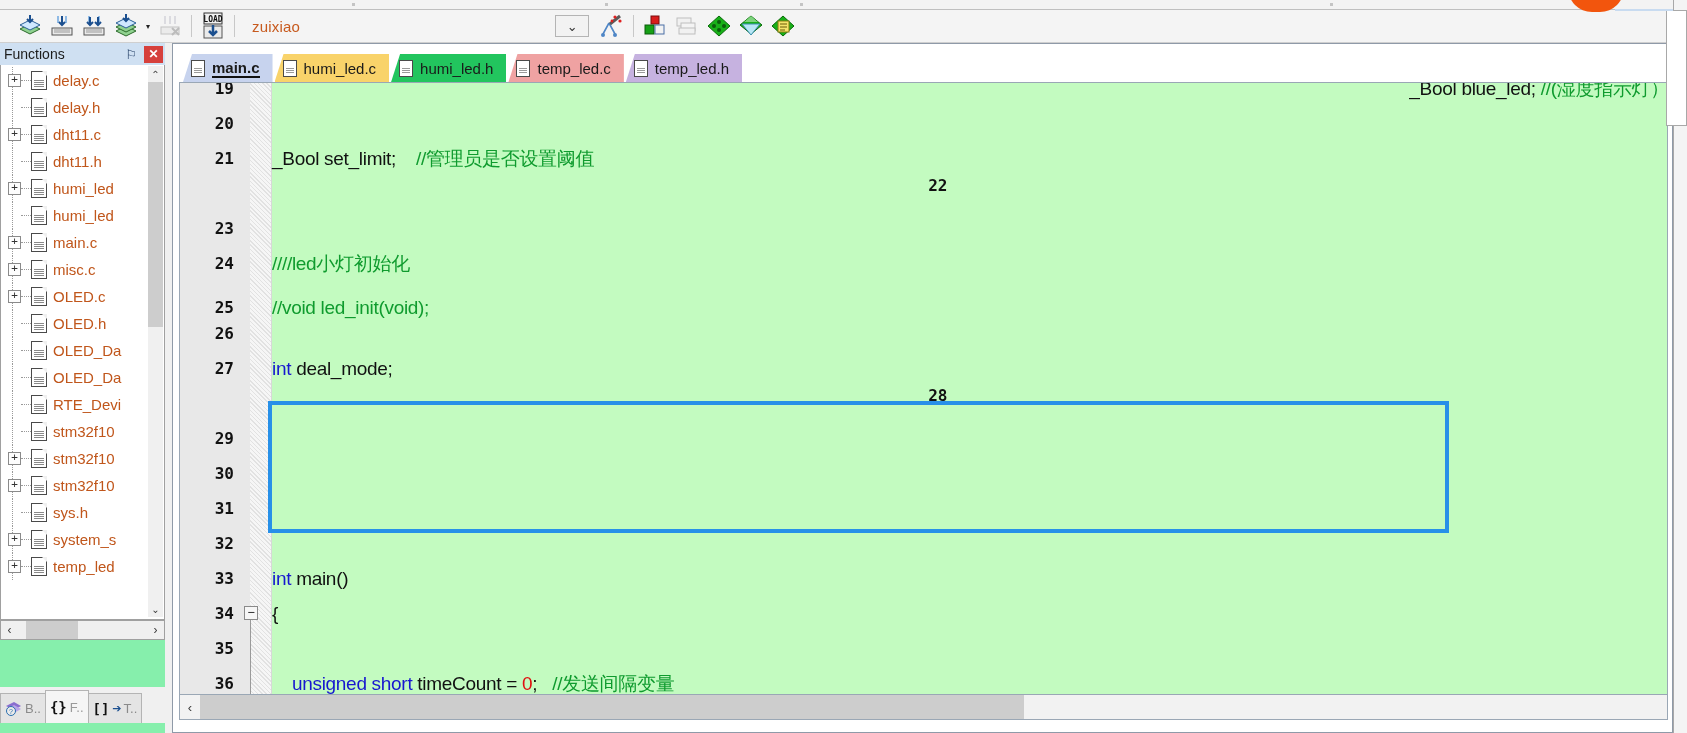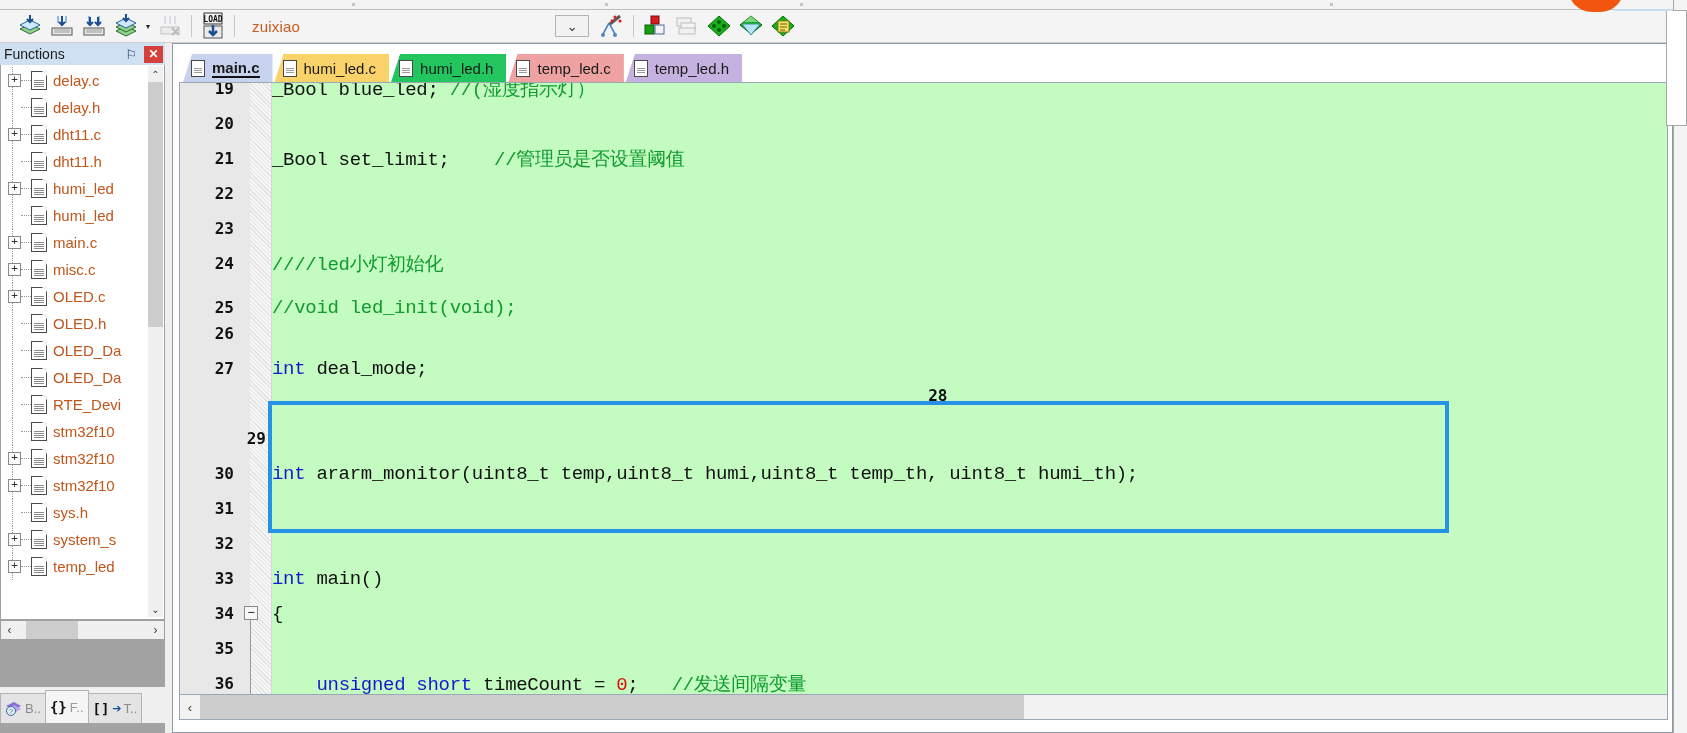--- a/index.html
+++ b/index.html
@@ -46,21 +46,21 @@
   }
   #target-combo {
     width: 34px; height: 22px; border: 1px solid #b4b4b4; background: #f2f2f2;
     display: flex; align-items: center; justify-content: center;
     margin-left: 10px; font-size: 9px; color: #333;
   }
 
   
   #left-dock {
     position: absolute; left: 0; top: 43px; width: 165px; height: 690px;
-    background: #a3a3a3;
+    background: #86efac;
   }
   #fn-header {
     height: 22px; background: #cfe0f2;
     display: flex; align-items: center;
     font-size: 14px; color: #1c1c1c; padding-left: 4px;
   }
   #fn-header .spacer { flex: 1; }
   #pin-icon { font-size: 13px; color: #16335c; padding: 0 7px; }
   #close-x {
     width: 19px; height: 17px; background: #d6403c; color: #fff;
@@ -200,21 +200,21 @@
     font-size: 12px; line-height: 11px; text-align: center; color: #333;
     font-family: "DejaVu Sans Mono", monospace;
   }
   .fold-stem {
     position: absolute; left: 8px; top: 24px; width: 1px; height: 11px; background: #9a9a9a;
   }
   .fold-stem-full {
     position: absolute; left: 8px; top: 0; width: 1px; height: 35px; background: #9a9a9a;
   }
   .code-text {
-    font-family: Liberation Mono, monospace; font-size: 19px;
+    font-family: Liberation Sans, sans-serif; font-size: 19px;
     white-space: pre; color: #111; letter-spacing: -0.3px;
   }
   .kw { color: #1717d0; }
   .cm { color: #0f9b2e; }
   .num { color: #e01010; }
 
   
   #annot-box {
     position: absolute; left: 88px; top: 318px; width: 1181px; height: 132px;
     border: 4px solid #2790e8; background: transparent; pointer-events: none;
@@ -592,36 +592,36 @@
       <div class="etab" style="background: rgb(198, 178, 224);">
         <span class="tico"></span>
         <span class="lbl">temp_led.h</span>
       </div>
     </div>
 
   <div id="code-area">
     <div id="gutter"></div>
     <div id="fold-col"></div>
     <div id="code-lines">
-        <div class="code-line" style="top: -12px;">
+        <div class="code-line" style="top: -12px; justify-content: space-between;">
           <span class="lnum">19</span>
           <span class="foldcell"></span>
           <span><span class="code-text">_Bool blue_led; </span><span class="code-text cm">//(湿度指示灯）</span></span>
         </div>
         <div class="code-line" style="top: 23px;">
           <span class="lnum">20</span>
           <span class="foldcell"></span>
           <span></span>
         </div>
         <div class="code-line" style="top: 58px;">
           <span class="lnum">21</span>
           <span class="foldcell"></span>
           <span><span class="code-text">_Bool set_limit;    </span><span class="code-text cm">//管理员是否设置阈值</span></span>
         </div>
-        <div class="code-line" style="top: 93px;">
+        <div class="code-line" style="top: 93px; flex-direction: column;">
           <span class="lnum">22</span>
           <span class="foldcell"></span>
           <span></span>
         </div>
         <div class="code-line" style="top: 128px; align-items: center;">
           <span class="lnum">23</span>
           <span class="foldcell"></span>
           <span></span>
         </div>
         <div class="code-line" style="top: 163px;">
@@ -642,29 +642,28 @@
         <div class="code-line" style="top: 268px;">
           <span class="lnum">27</span>
           <span class="foldcell"></span>
           <span><span class="code-text kw">int</span><span class="code-text"> deal_mode;</span></span>
         </div>
         <div class="code-line" style="top: 303px; flex-direction: column;">
           <span class="lnum">28</span>
           <span class="foldcell"></span>
           <span></span>
         </div>
-        <div class="code-line" style="top: 338px; padding-left: 32px;">
+        <div class="code-line" style="top: 338px;">
           <span class="lnum">29</span>
           <span class="foldcell"></span>
           <span></span>
         </div>
         <div class="code-line" style="top: 373px;">
           <span class="lnum">30</span>
           <span class="foldcell"></span>
-          <span><span class="code-text kw">int</span><span class="code-text"> ararm_monitor(uint8_t temp,uint8_t humi,uint8_t temp_th, uint8_t humi_th);</span></span>
         </div>
         <div class="code-line" style="top: 408px;">
           <span class="lnum">31</span>
           <span class="foldcell"></span>
           <span></span>
         </div>
         <div class="code-line" style="top: 443px;">
           <span class="lnum">32</span>
           <span class="foldcell"></span>
           <span></span>

